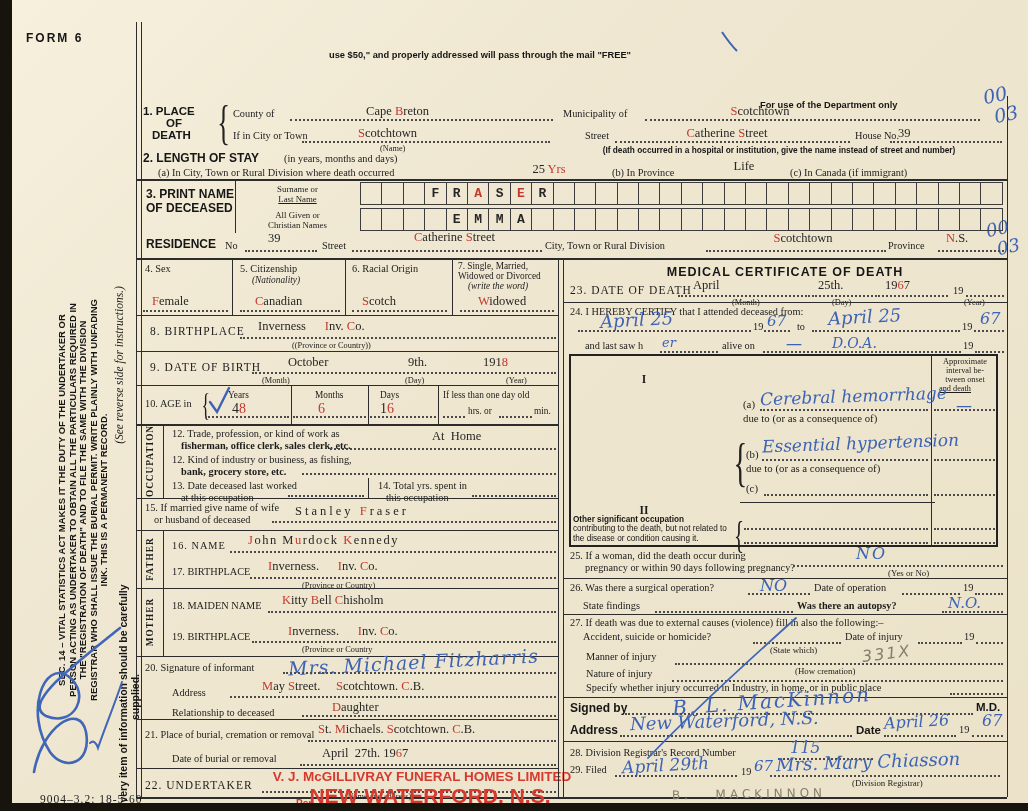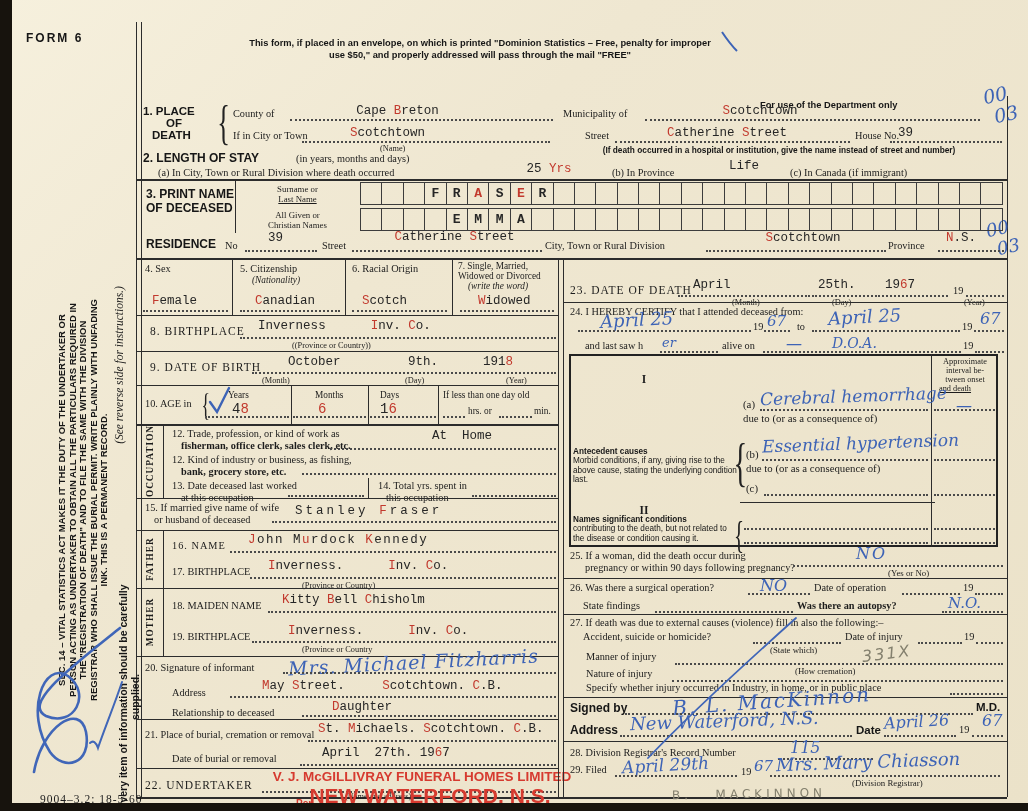--- a/index.html
+++ b/index.html
@@ -10,21 +10,21 @@
   .abs{position:absolute}
   .serif{font-family:"Liberation Serif",serif;color:#1c1c1c}
   .sans{font-family:"Liberation Sans",sans-serif;color:#161616}
   .b{font-weight:bold}
   .i{font-style:italic}
   .ctr{text-align:center}
   .rgt{}
   .f8{font-size:8.3px}.f85{font-size:8.8px}.f9{font-size:9.3px}.f10{font-size:10.3px}
   .f105{font-size:10.8px}.f11{font-size:11.5px}.f12{font-size:12px}.f125{font-size:12.5px}
   .ls1{letter-spacing:1px}.ls2{letter-spacing:2px}
-  .typed{font-family:Liberation Mono, monospace;color:#262626;white-space:pre;font-size:12.5px}
+  .typed{font-family:Liberation Serif, serif;color:#262626;white-space:pre;font-size:12.5px}
   .rl{color:#c2392d}
   .hand{font-family:"DejaVu Serif",serif;font-style:italic;color:#3d63b6;white-space:pre}
   .pencil{font-family:"DejaVu Sans",sans-serif;color:#84806e;white-space:pre}
   .stamp{font-family:"Liberation Sans",sans-serif;font-weight:bold;color:#d63a2f;white-space:pre}
   .dots{border-bottom:2px dotted #4a4a4a;height:0}
   .hl{background:#2c2c2c;height:1px}
   .vl{background:#2c2c2c;width:1px}
   .vrot{transform:rotate(-90deg)}
   .edge-l{position:absolute;left:0;top:0;width:12px;height:811px;background:#17130d}
   .edge-b{position:absolute;left:0;top:803px;width:1028px;height:8px;background:#17130d}
@@ -56,21 +56,20 @@
   <div class="abs vl" style="left:1007px;top:96px;height:701px"></div>
   <div class="abs hl" style="left:137px;top:797px;width:870px;height:2px"></div>
 
   <div class="abs sans b f12 ls2" style="left:26px;top:31px">FORM 6</div>
 
   <div class="abs vrot serif i f11 ctr" style="left:20px;top:358px;width:200px;height:14px">(See reverse side for instructions.)</div>
   <div class="abs vrot sans b ctr" style="left:-119px;top:471px;width:410px;height:58px;font-size:9.5px;line-height:10.6px">SEC. 14 – VITAL STATISTICS ACT MAKES IT THE DUTY OF THE UNDERTAKER OR PERSON ACTING AS UNDERTAKER TO OBTAIN ALL THE PARTICULARS REQUIRED IN THE "REGISTRATION OF DEATH" AND TO FILE THE SAME WITH THE DIVISION REGISTRAR WHO SHALL ISSUE THE BURIAL PERMIT. WRITE PLAINLY WITH UNFADING INK. THIS IS A PERMANENT RECORD.</div>
   <div class="abs vrot sans b ctr" style="left:-6px;top:690px;width:260px;height:14px;font-size:10.5px">Every item of information should be carefully supplied.</div>
   <div class="abs serif f11 ls1" style="left:40px;top:793px">9004–3.2: 18-5-60</div>
 
-  <div class="abs sans b f9 ctr" style="left:205px;top:38px;width:550px">This form, if placed in an envelope, on which is printed "Dominion Statistics – Free, penalty for improper</div>
   <div class="abs sans b f9 ctr" style="left:205px;top:50px;width:550px">use $50," and properly addressed will pass through the mail "FREE"</div>
 
   <div class="abs sans b f9 rgt" style="left:760px;top:100px;width:246px">For use of the Department only</div>
 
   <div class="abs hand" style="left:983px;top:84px;font-size:19px;transform:rotate(-12deg)">00</div>
   <div class="abs hand" style="left:994px;top:103px;font-size:19px;transform:rotate(-12deg)">03</div>
   <div class="abs hand" style="left:986px;top:218px;font-size:18px;transform:rotate(-12deg)">00</div>
   <div class="abs hand" style="left:997px;top:236px;font-size:18px;transform:rotate(-12deg)">03</div>
 
   <div class="abs sans b f11" style="left:143px;top:105px">1. PLACE</div>
@@ -91,21 +90,21 @@
   <div class="abs serif f8" style="left:380px;top:144px">(Name)</div>
   <div class="abs serif f10" style="left:585px;top:130px">Street</div>
   <div class="abs typed ctr" style="left:618px;top:126px;width:218px"><span class="rl">C</span><span>a</span><span>t</span><span>h</span><span>e</span><span>r</span><span>i</span><span>n</span><span>e</span><span> </span><span class="rl">S</span><span>t</span><span>r</span><span>e</span><span>e</span><span>t</span></div>
   <div class="abs dots" style="left:615px;top:141px;width:235px"></div>
   <div class="abs serif f10" style="left:855px;top:130px">House No.</div>
   <div class="abs typed" style="left:898px;top:126px"><span>3</span><span>9</span></div>
   <div class="abs dots" style="left:890px;top:141px;width:112px"></div>
   <div class="abs sans b f8 ctr" style="left:550px;top:145px;width:458px">(If death occurred in a hospital or institution, give the name instead of street and number)</div>
 
   <div class="abs sans b f12" style="left:143px;top:151px">2. LENGTH OF STAY</div>
-  <div class="abs serif f10" style="left:296px;top:153px">(in years, months and days)</div>
+  <div class="abs serif f10" style="left:284px;top:153px">(in years, months and days)</div>
   <div class="abs serif f10" style="left:158px;top:167px">(a) In City, Town or Rural Division where death occurred</div>
   <div class="abs typed ctr" style="left:493px;top:162px;width:112px"><span>2</span><span>5</span><span> </span><span class="rl">Y</span><span class="rl">r</span><span class="rl">s</span></div>
   <div class="abs dots" style="left:490px;top:179px;width:118px"></div>
   <div class="abs serif f10" style="left:612px;top:167px">(b) In Province</div>
   <div class="abs typed ctr" style="left:698px;top:159px;width:92px"><span>L</span><span>i</span><span>f</span><span>e</span></div>
   <div class="abs dots" style="left:695px;top:179px;width:92px"></div>
   <div class="abs serif f10" style="left:790px;top:167px">(c) In Canada (if immigrant)</div>
   <div class="abs dots" style="left:946px;top:179px;width:58px"></div>
 
   <div class="abs hl" style="left:137px;top:179px;width:870px;height:2px"></div>
@@ -321,20 +320,21 @@
   <div class="abs serif f11 ls1" style="left:145px;top:779px">22. UNDERTAKER</div>
   <div class="abs dots" style="left:262px;top:791px;width:294px"></div>
   <div class="abs serif f8" style="left:345px;top:792px">(Name and address)</div>
   <div class="abs stamp ctr" style="left:262px;top:769px;width:320px;font-size:13.5px">V. J. McGILLIVRAY FUNERAL HOMES LIMITED</div>
   <div class="abs stamp ctr" style="left:290px;top:784px;width:280px;font-size:21px">NEW WATERFORD, N.S.</div>
   <div class="abs stamp" style="left:296px;top:798px;font-size:10px">Per</div>
 
   <div class="abs vl" style="left:558px;top:258px;height:539px"></div>
   <div class="abs vl" style="left:563px;top:258px;height:539px"></div>
 
+  <div class="abs sans b f125 ctr ls1" style="left:585px;top:265px;width:400px">MEDICAL CERTIFICATE OF DEATH</div>
 
   <div class="abs serif f11 ls1" style="left:570px;top:284px">23. DATE OF DEATH</div>
   <div class="abs typed" style="left:693px;top:278px"><span>A</span><span>p</span><span>r</span><span>i</span><span>l</span></div>
   <div class="abs dots" style="left:678px;top:295px;width:132px"></div>
   <div class="abs serif f8" style="left:732px;top:298px">(Month)</div>
   <div class="abs typed" style="left:818px;top:278px"><span>2</span><span>5</span><span>t</span><span>h</span><span>.</span></div>
   <div class="abs dots" style="left:812px;top:295px;width:68px"></div>
   <div class="abs serif f8" style="left:832px;top:298px">(Day)</div>
   <div class="abs typed" style="left:885px;top:278px"><span>1</span><span>9</span><span class="rl">6</span><span>7</span></div>
   <div class="abs dots" style="left:882px;top:295px;width:66px"></div>
@@ -371,33 +371,32 @@
   <div class="abs serif f8 ctr" style="left:933px;top:366px;width:64px">interval be-</div>
   <div class="abs serif f8 ctr" style="left:933px;top:375px;width:64px">tween onset</div>
   <div class="abs serif f8 ctr ul" style="left:933px;top:384px;width:44px">and death</div>
   <div class="abs serif b f11 ctr" style="left:569px;top:373px;width:150px">I</div>
   <div class="abs serif f105" style="left:743px;top:398px">(a)</div>
   <div class="abs hand" style="left:760px;top:386px;font-size:17px;transform:rotate(-2deg)">Cerebral hemorrhage</div>
   <div class="abs dots" style="left:760px;top:409px;width:168px"></div>
   <div class="abs dots" style="left:934px;top:409px;width:61px"></div>
   <div class="abs hand" style="left:956px;top:396px;font-size:16px">—</div>
   <div class="abs serif f105" style="left:743px;top:412px">due to (or as a consequence of)</div>
-  <div class="abs tiny" style="left:573px;top:447px;width:166px"><span class="lead">Antecedent causes</span><br><span>Morbid conditions, if any, giving rise to the above cause, stating the underlying condition last.</span></div>
   <div class="abs brace" style="left:728px;top:437px;font-size:52px;line-height:52px">{</div>
   <div class="abs serif f105" style="left:746px;top:448px">(b)</div>
   <div class="abs hand" style="left:762px;top:433px;font-size:17px;transform:rotate(-2deg)">Essential hypertension</div>
   <div class="abs dots" style="left:762px;top:459px;width:166px"></div>
   <div class="abs dots" style="left:934px;top:459px;width:61px"></div>
   <div class="abs serif f105" style="left:746px;top:462px">due to (or as a consequence of)</div>
   <div class="abs serif f105" style="left:746px;top:482px">(c)</div>
   <div class="abs dots" style="left:764px;top:494px;width:164px"></div>
   <div class="abs dots" style="left:934px;top:494px;width:61px"></div>
   <div class="abs hl" style="left:740px;top:502px;width:195px"></div>
   <div class="abs serif b f11 ctr" style="left:569px;top:504px;width:150px">II</div>
-  <div class="abs tiny" style="left:573px;top:515px;width:166px"><span class="lead">Names significant conditions</span><br><span>contributing to the death, but not related to the disease or condition causing it.</span></div>
+  <div class="abs tiny" style="left:573px;top:515px;width:166px"><span class="lead">Other significant occupation</span><br><span>contributing to the death, but not related to the disease or condition causing it.</span></div>
   <div class="abs brace" style="left:730px;top:516px;font-size:38px;line-height:38px">{</div>
   <div class="abs dots" style="left:744px;top:528px;width:184px"></div>
   <div class="abs dots" style="left:934px;top:528px;width:61px"></div>
   <div class="abs dots" style="left:744px;top:542px;width:184px"></div>
   <div class="abs dots" style="left:934px;top:542px;width:61px"></div>
 
   <div class="abs serif f10" style="left:570px;top:550px">25. If a woman, did the death occur during</div>
   <div class="abs serif f10" style="left:585px;top:562px">pregnancy or within 90 days following pregnancy?</div>
   <div class="abs hand" style="left:856px;top:544px;font-size:16px;letter-spacing:2px">NO</div>
   <div class="abs dots" style="left:793px;top:565px;width:210px"></div>

